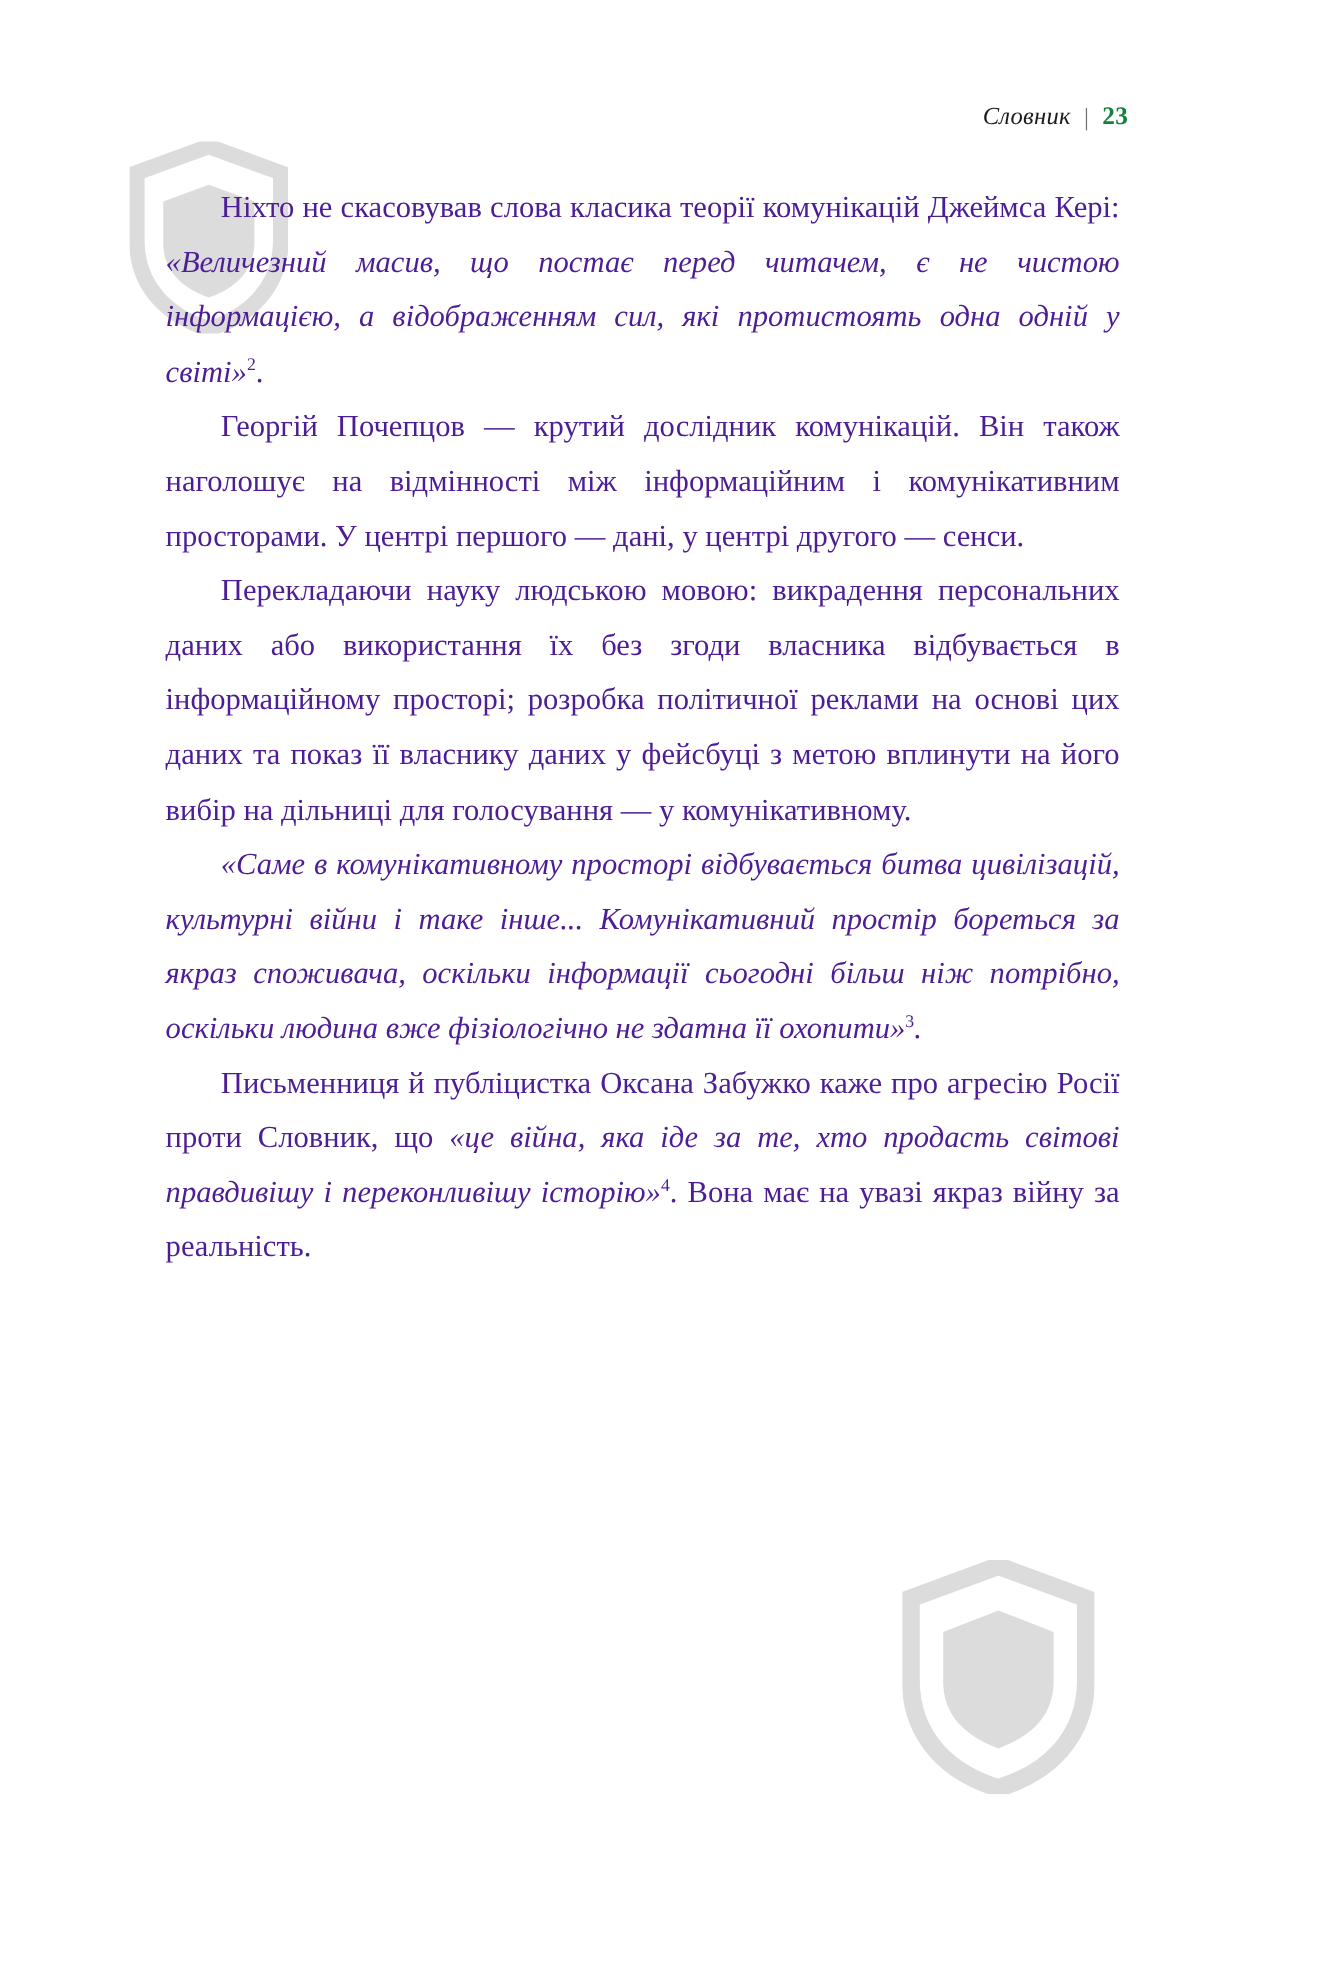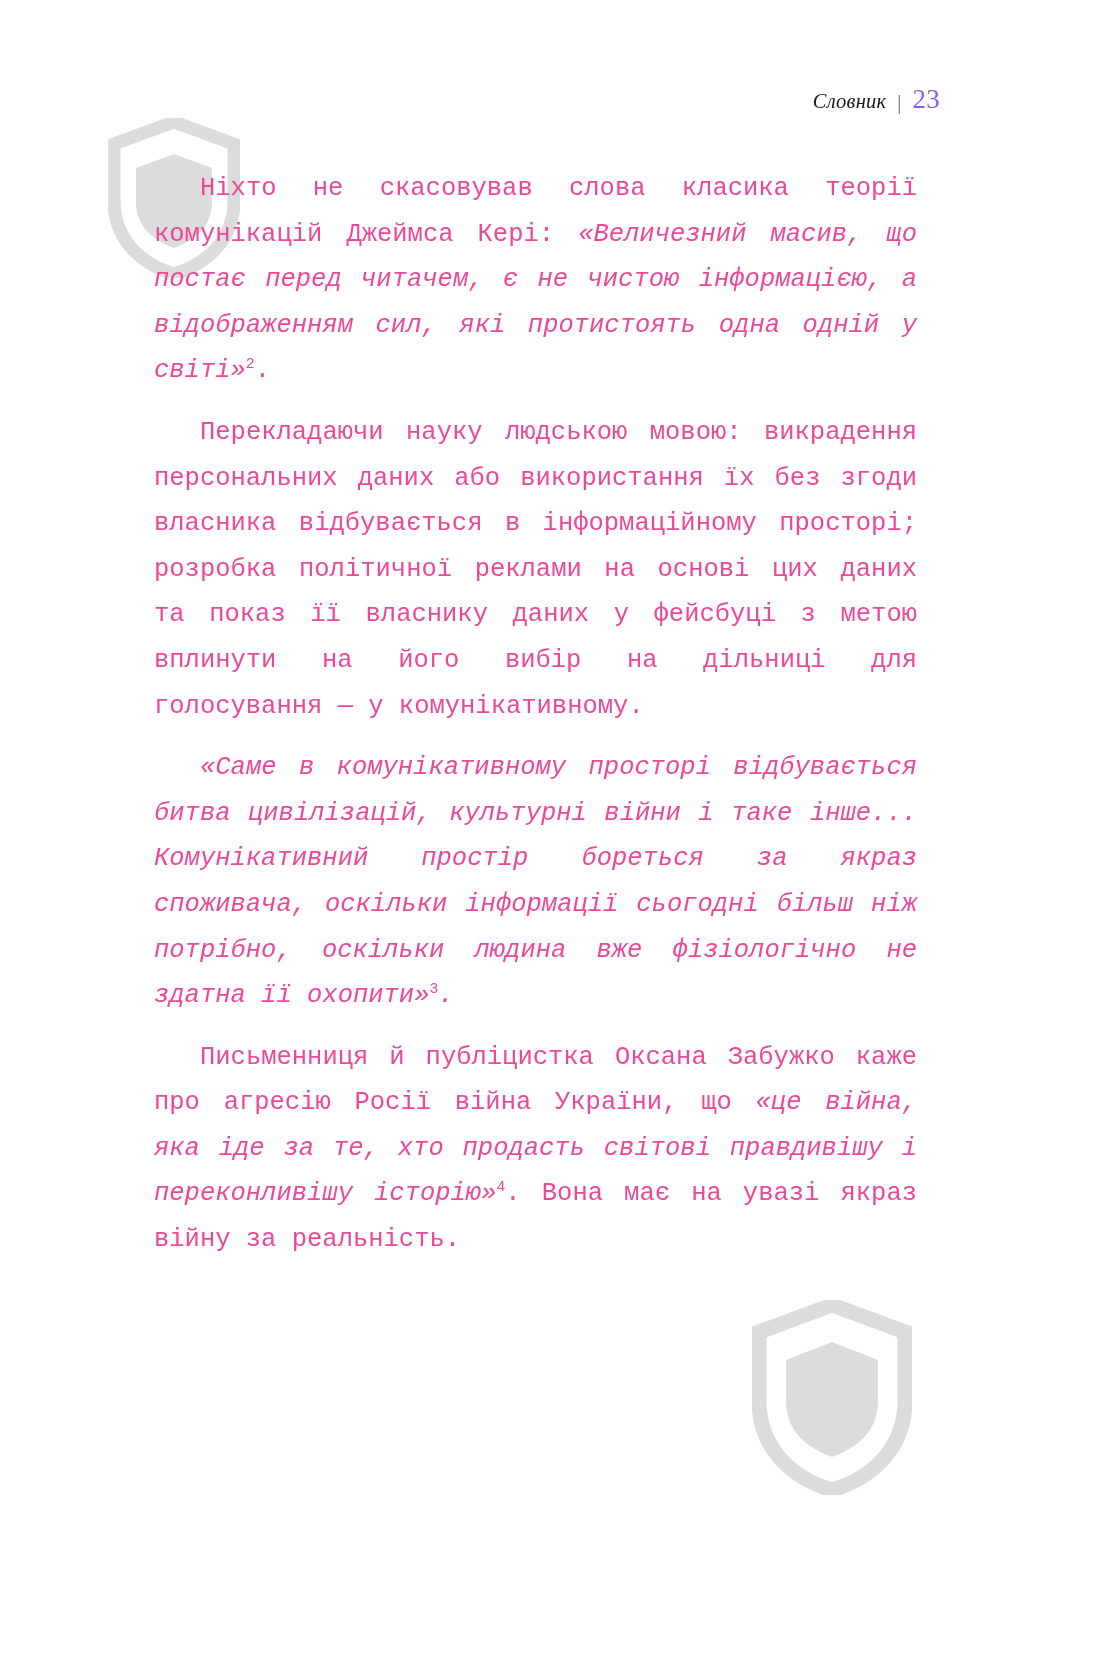--- a/index.html
+++ b/index.html
@@ -47,43 +47,43 @@
     font-style: italic;
     font-family: "Liberation Serif", "DejaVu Serif", serif;
     color: #1b1b1b;
   }
   .running-head .rh-sep {
     color: #6f6f6f;
     font-weight: 300;
     transform: translateY(1px);
   }
   .running-head .rh-page {
-    font-weight: normal;
-    font-size: 27px;
-    color: #8b5cf6;
+    font-weight: bold;
+    font-size: 21px;
+    color: #15803d;
   }
 
   
   .textblock {
     position: absolute;
     z-index: 2;
     left: 138px;
     top: 150px;
     width: 795px;
   }
   p.para {
-    margin: 16px;
+    margin: 0;
     font-size: 25.5px;
     line-height: 45.6px;
     text-align: justify;
     text-indent: 46px;
     text-justify: inter-word;
     hyphens: manual;
-    color: #ec4899;
-    font-family: Liberation Mono, monospace;
+    color: #4c1d95;
+    font-family: Liberation Serif, serif;
   }
   p.para.quote {
     font-style: italic;
   }
   span.it { font-style: italic; }
   sup {
     font-size: 0.58em;
     line-height: 0;
     vertical-align: super;
     font-style: normal;
@@ -109,18 +109,19 @@
   </div>
 
   <div class="running-head">
     <span class="rh-title">Словник</span>
     <span class="rh-sep">|</span>
     <span class="rh-page">23</span>
   </div>
 
   <div class="textblock" id="body-text">
       <p class="para"><span>Ніхто не скасовував слова класика теорії комунікацій Джеймса Кері: </span><span class="it">«Величезний масив, що постає перед читачем, є не чистою інформацією, а відображенням сил, які протистоять одна одній у світі»</span><sup>2</sup><span>.</span></p>
+      <p class="para"><span>Георгій Почепцов — крутий дослідник комунікацій. Він також наголошує на відмінності між інформаційним і комунікативним просторами. У центрі першого — дані, у центрі другого — сенси.</span></p>
       <p class="para"><span>Перекладаючи науку людською мовою: викрадення персональних даних або використання їх без згоди власника відбувається в інформаційному просторі; розробка політичної реклами на основі цих даних та показ її власнику даних у фейсбуці з метою вплинути на його вибір на дільниці для голосування — у комунікативному.</span></p>
       <p class="para quote"><span class="it">«Саме в комунікативному просторі відбувається битва цивілізацій, культурні війни і таке інше... Комунікативний простір бореться за якраз споживача, оскільки інформації сьогодні більш ніж потрібно, оскільки людина вже фізіологічно не здатна її охопити»</span><sup>3</sup><span class="it">.</span></p>
-      <p class="para"><span>Письменниця й публіцистка Оксана Забужко каже про агресію Росії війна України, що </span><span class="it">«це війна, яка іде за те, хто продасть світові правдивішу і переконливішу історію»</span><sup>4</sup><span>. Вона має на увазі якраз війну за реальність.</span></p>
+      <p class="para"><span>Письменниця й публіцистка Оксана Забужко каже про агресію Росії проти Словник, що </span><span class="it">«це війна, яка іде за те, хто продасть світові правдивішу і переконливішу історію»</span><sup>4</sup><span>. Вона має на увазі якраз війну за реальність.</span></p>
     </div>
 
 </div>
 
 </body></html>

